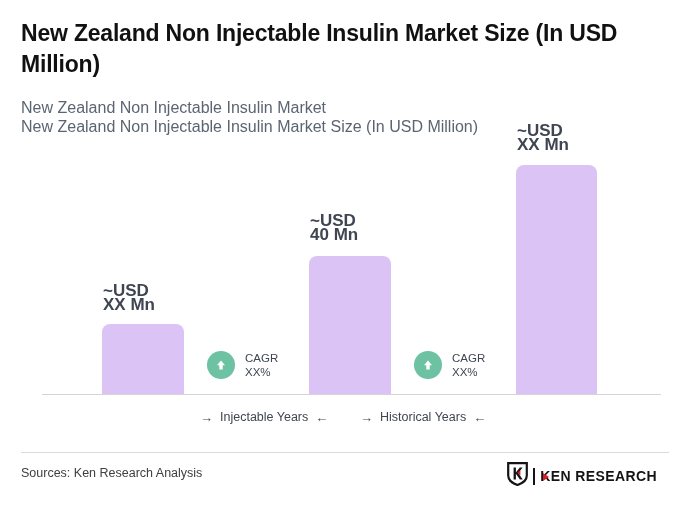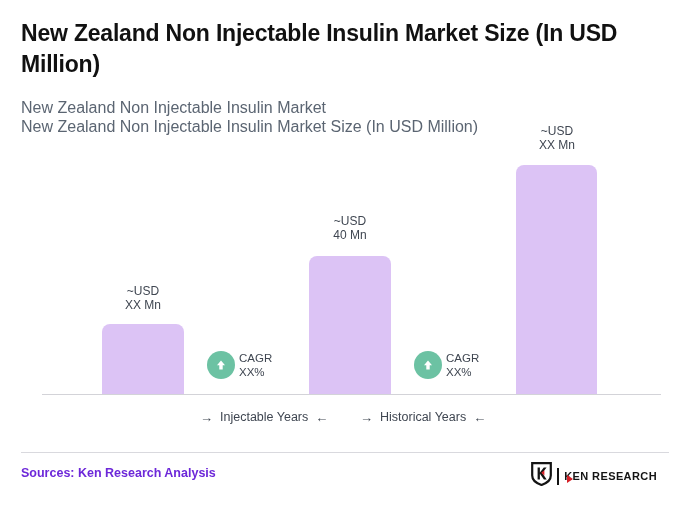--- a/index.html
+++ b/index.html
@@ -72,35 +72,35 @@
   }
 
   .bar {
     position: absolute;
     background: #dcc3f5;
     border-radius: 8px 8px 0 0;
   }
 
   .bar-label {
     position: absolute;
-    font-size: 12px;
+    font-size: 17px;
     line-height: 14px;
     color: #3f4651;
-    text-align: center;
-    white-space: nowrap;
+    white-space: nowrap;
+    font-weight: bold;
   }
   .bar-label .l1 { display: block; }
   .bar-label .l2 { display: block; }
 
   
   .cagr {
     position: absolute;
     display: flex;
     align-items: center;
-    gap: 4px;
+    gap: 10px;
   }
   .cagr-circle {
     width: 28px;
     height: 28px;
     border-radius: 50%;
     background: #6cc2a3;
     display: flex;
     align-items: center;
     justify-content: center;
     flex: none;
@@ -145,42 +145,41 @@
     top: 452px;
     width: 648px;
     height: 1px;
     background: #d9d9de;
   }
   .sources {
     position: absolute;
     left: 21px;
     top: 466px;
     font-size: 12.5px;
-    color: #6d28d9;
-    white-space: nowrap;
-    font-weight: bold;
+    color: #404040;
+    white-space: nowrap;
   }
 
   .logo {
     position: absolute;
     right: 43px;
     top: 462px;
     display: flex;
     align-items: center;
     gap: 5px;
   }
   .logo-mark { display: block; }
   .logo-bar {
     width: 2px;
     height: 17px;
     background: #141414;
   }
   .logo-word {
     font-family: "Liberation Sans", sans-serif;
-    font-size: 11px;
+    font-size: 14px;
     font-weight: bold;
     letter-spacing: 0.4px;
     color: #141414;
     line-height: 1;
     position: relative;
     display: flex;
     align-items: center;
   }
   .logo-word .k-red {
     position: absolute;

